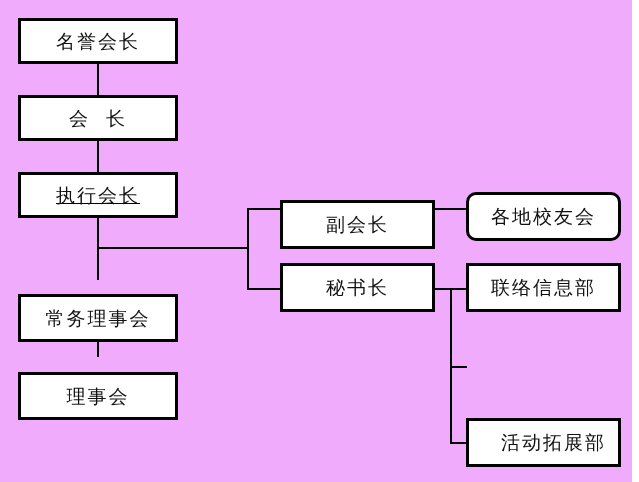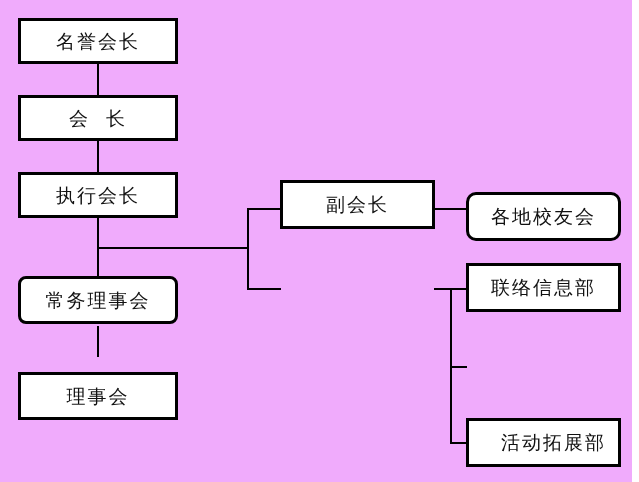--- a/index.html
+++ b/index.html
@@ -50,36 +50,39 @@
 <div id="chart-canvas">
 
   <div class="node" style="left:18px; top:18px; width:160px; height:46px;">
     <span class="node-label">名誉会长</span>
   </div>
 
   <div class="node" style="left:18px; top:95px; width:160px; height:46px;">
     <span class="node-label wide-gap">会  长</span>
   </div>
 
-  <div class="node" style="left:18px; top:172px; width:160px; height:46px;">
+  <div class="node" style="left:18px; top:172px; width:160px; height:46px;text-decoration:underline;">
     <span class="node-label">执行会长</span>
   </div>
 
-  <div class="node" style="left:18px; top:276px; width:160px; height:48px;border-radius:8px;">
+  <div class="node" style="left:18px; top:294px; width:160px; height:48px;">
     <span class="node-label">常务理事会</span>
   </div>
 
   <div class="node" style="left:18px; top:372px; width:160px; height:48px;">
     <span class="node-label">理事会</span>
   </div>
 
-  <div class="node" style="left:280px; top:180px; width:155px; height:49px;text-align:center;">
+  <div class="node" style="left:280px; top:200px; width:155px; height:49px;text-align:center;">
     <span class="node-label">副会长</span>
   </div>
 
+  <div class="node" style="left:280px; top:263px; width:155px; height:49px;">
+    <span class="node-label">秘书长</span>
+  </div>
 
   <div class="node" style="left:466px; top:192px; width:155px; height:49px;border-radius:10px;">
     <span class="node-label">各地校友会</span>
   </div>
 
   <div class="node" style="left:466px; top:263px; width:155px; height:49px;text-align:center;">
     <span class="node-label">联络信息部</span>
   </div>
 
 

